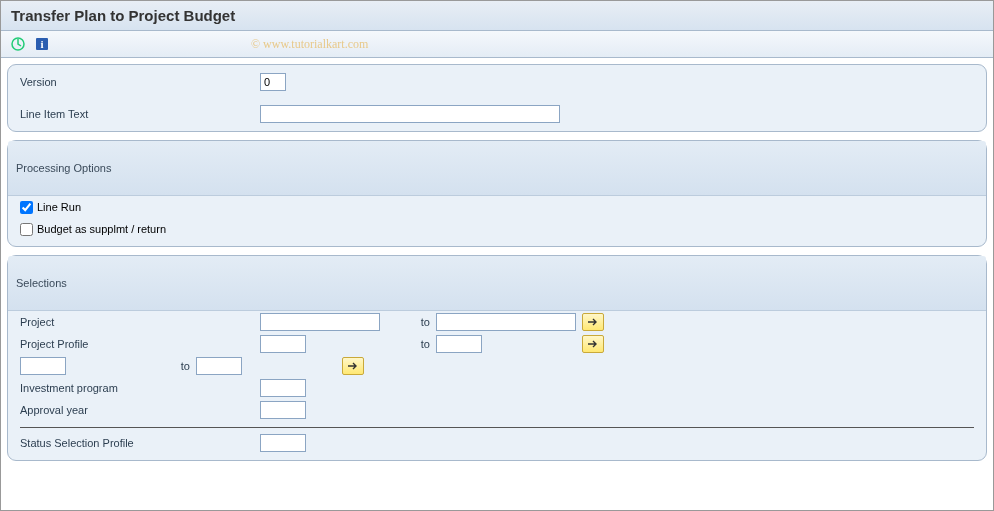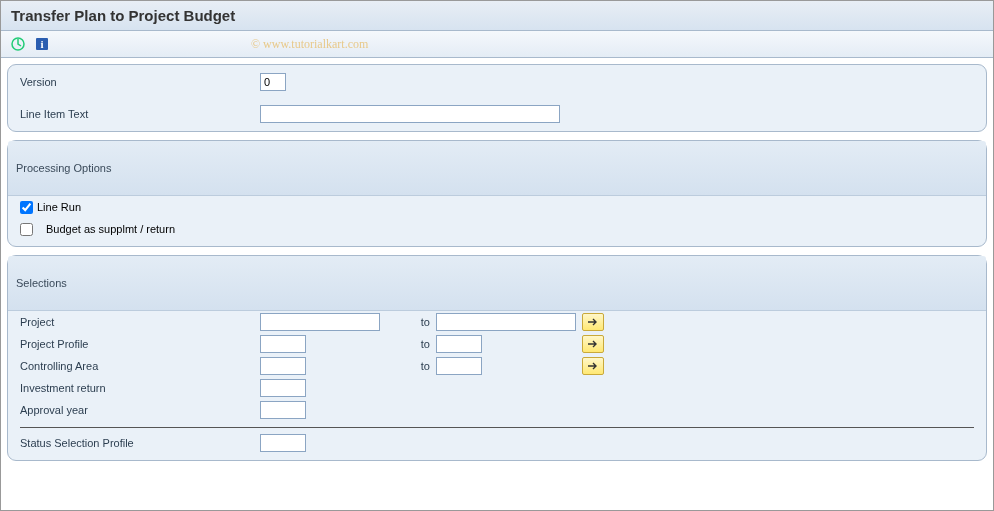--- a/index.html
+++ b/index.html
@@ -147,21 +147,21 @@
 
   <div class="groupbox">
     <div class="groupbox-title">Processing Options</div>
     <div class="row">
       <label style="display:flex;align-items:center;">
         <input type="checkbox" checked="" style="">
         <span>Line Run</span>
       </label>
     </div>
     <div class="row">
-      <label style="display:flex;align-items:center;gap:9px;">
+      <label style="display:flex;align-items:center;">
         <input type="checkbox" style="">
         <span>Budget as supplmt / return</span>
       </label>
     </div>
   </div>
 
   <div class="groupbox">
     <div class="groupbox-title">Selections</div>
 
     <div class="row">
@@ -185,35 +185,34 @@
       <input type="text" class="inp-sm" value="" style="">
       <div style="width:94px;"></div>
       <div class="arrow-btn">
         <svg viewBox="0 0 12 10">
             <path d="M1 5 H9 M6 2 L9 5 L6 8" stroke="#333" stroke-width="1.4" fill="none"></path>
           </svg>
       </div>
     </div>
 
     <div class="row">
-      <div class="label">Controlling Area</div>
       <input type="text" class="inp-sm" value="" style="">
       <div style="width:98px;"></div>
       <div class="label-narrow">to</div>
       <input type="text" class="inp-sm" value="" style="">
       <div style="width:94px;"></div>
       <div class="arrow-btn">
         <svg viewBox="0 0 12 10">
             <path d="M1 5 H9 M6 2 L9 5 L6 8" stroke="#333" stroke-width="1.4" fill="none"></path>
           </svg>
       </div>
     </div>
 
     <div class="row">
-      <div class="label">Investment return</div>
+      <div class="label">Investment program</div>
       <input type="text" class="inp-sm" value="" style="">
     </div>
 
     <div class="row">
       <div class="label">Approval year</div>
       <input type="text" class="inp-sm" value="" style="">
     </div>
 
 
     <hr class="hr-line">

